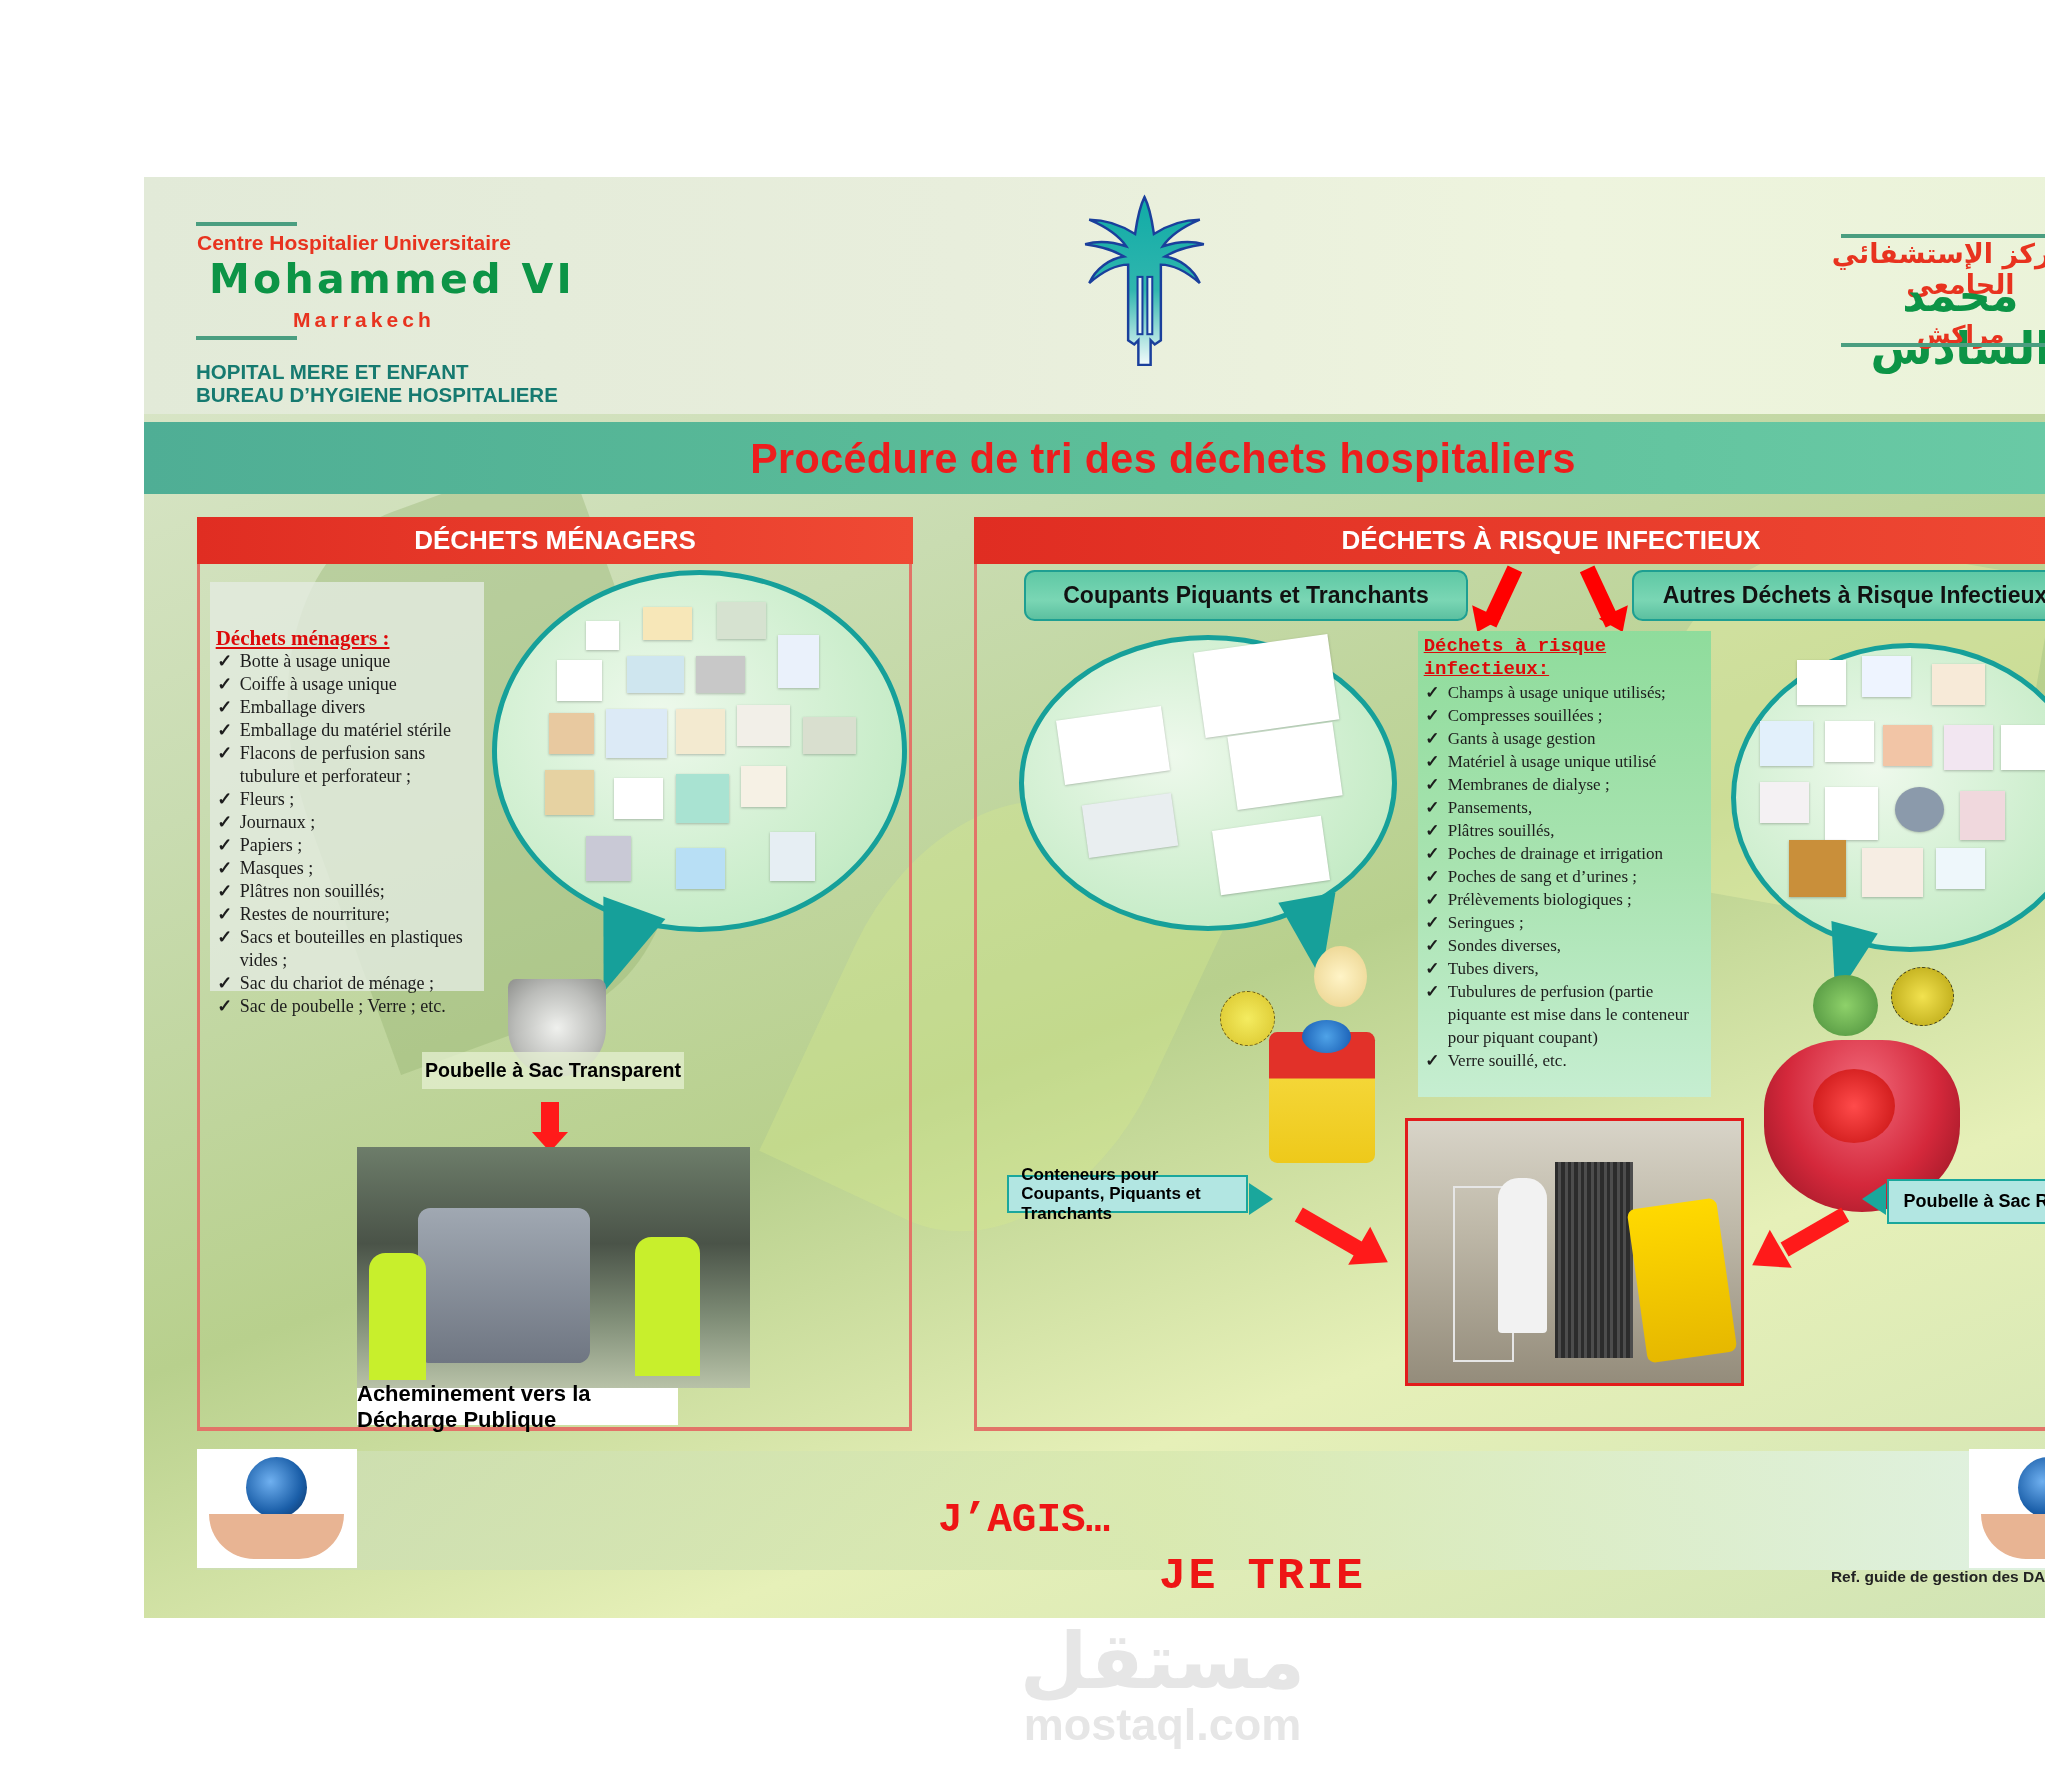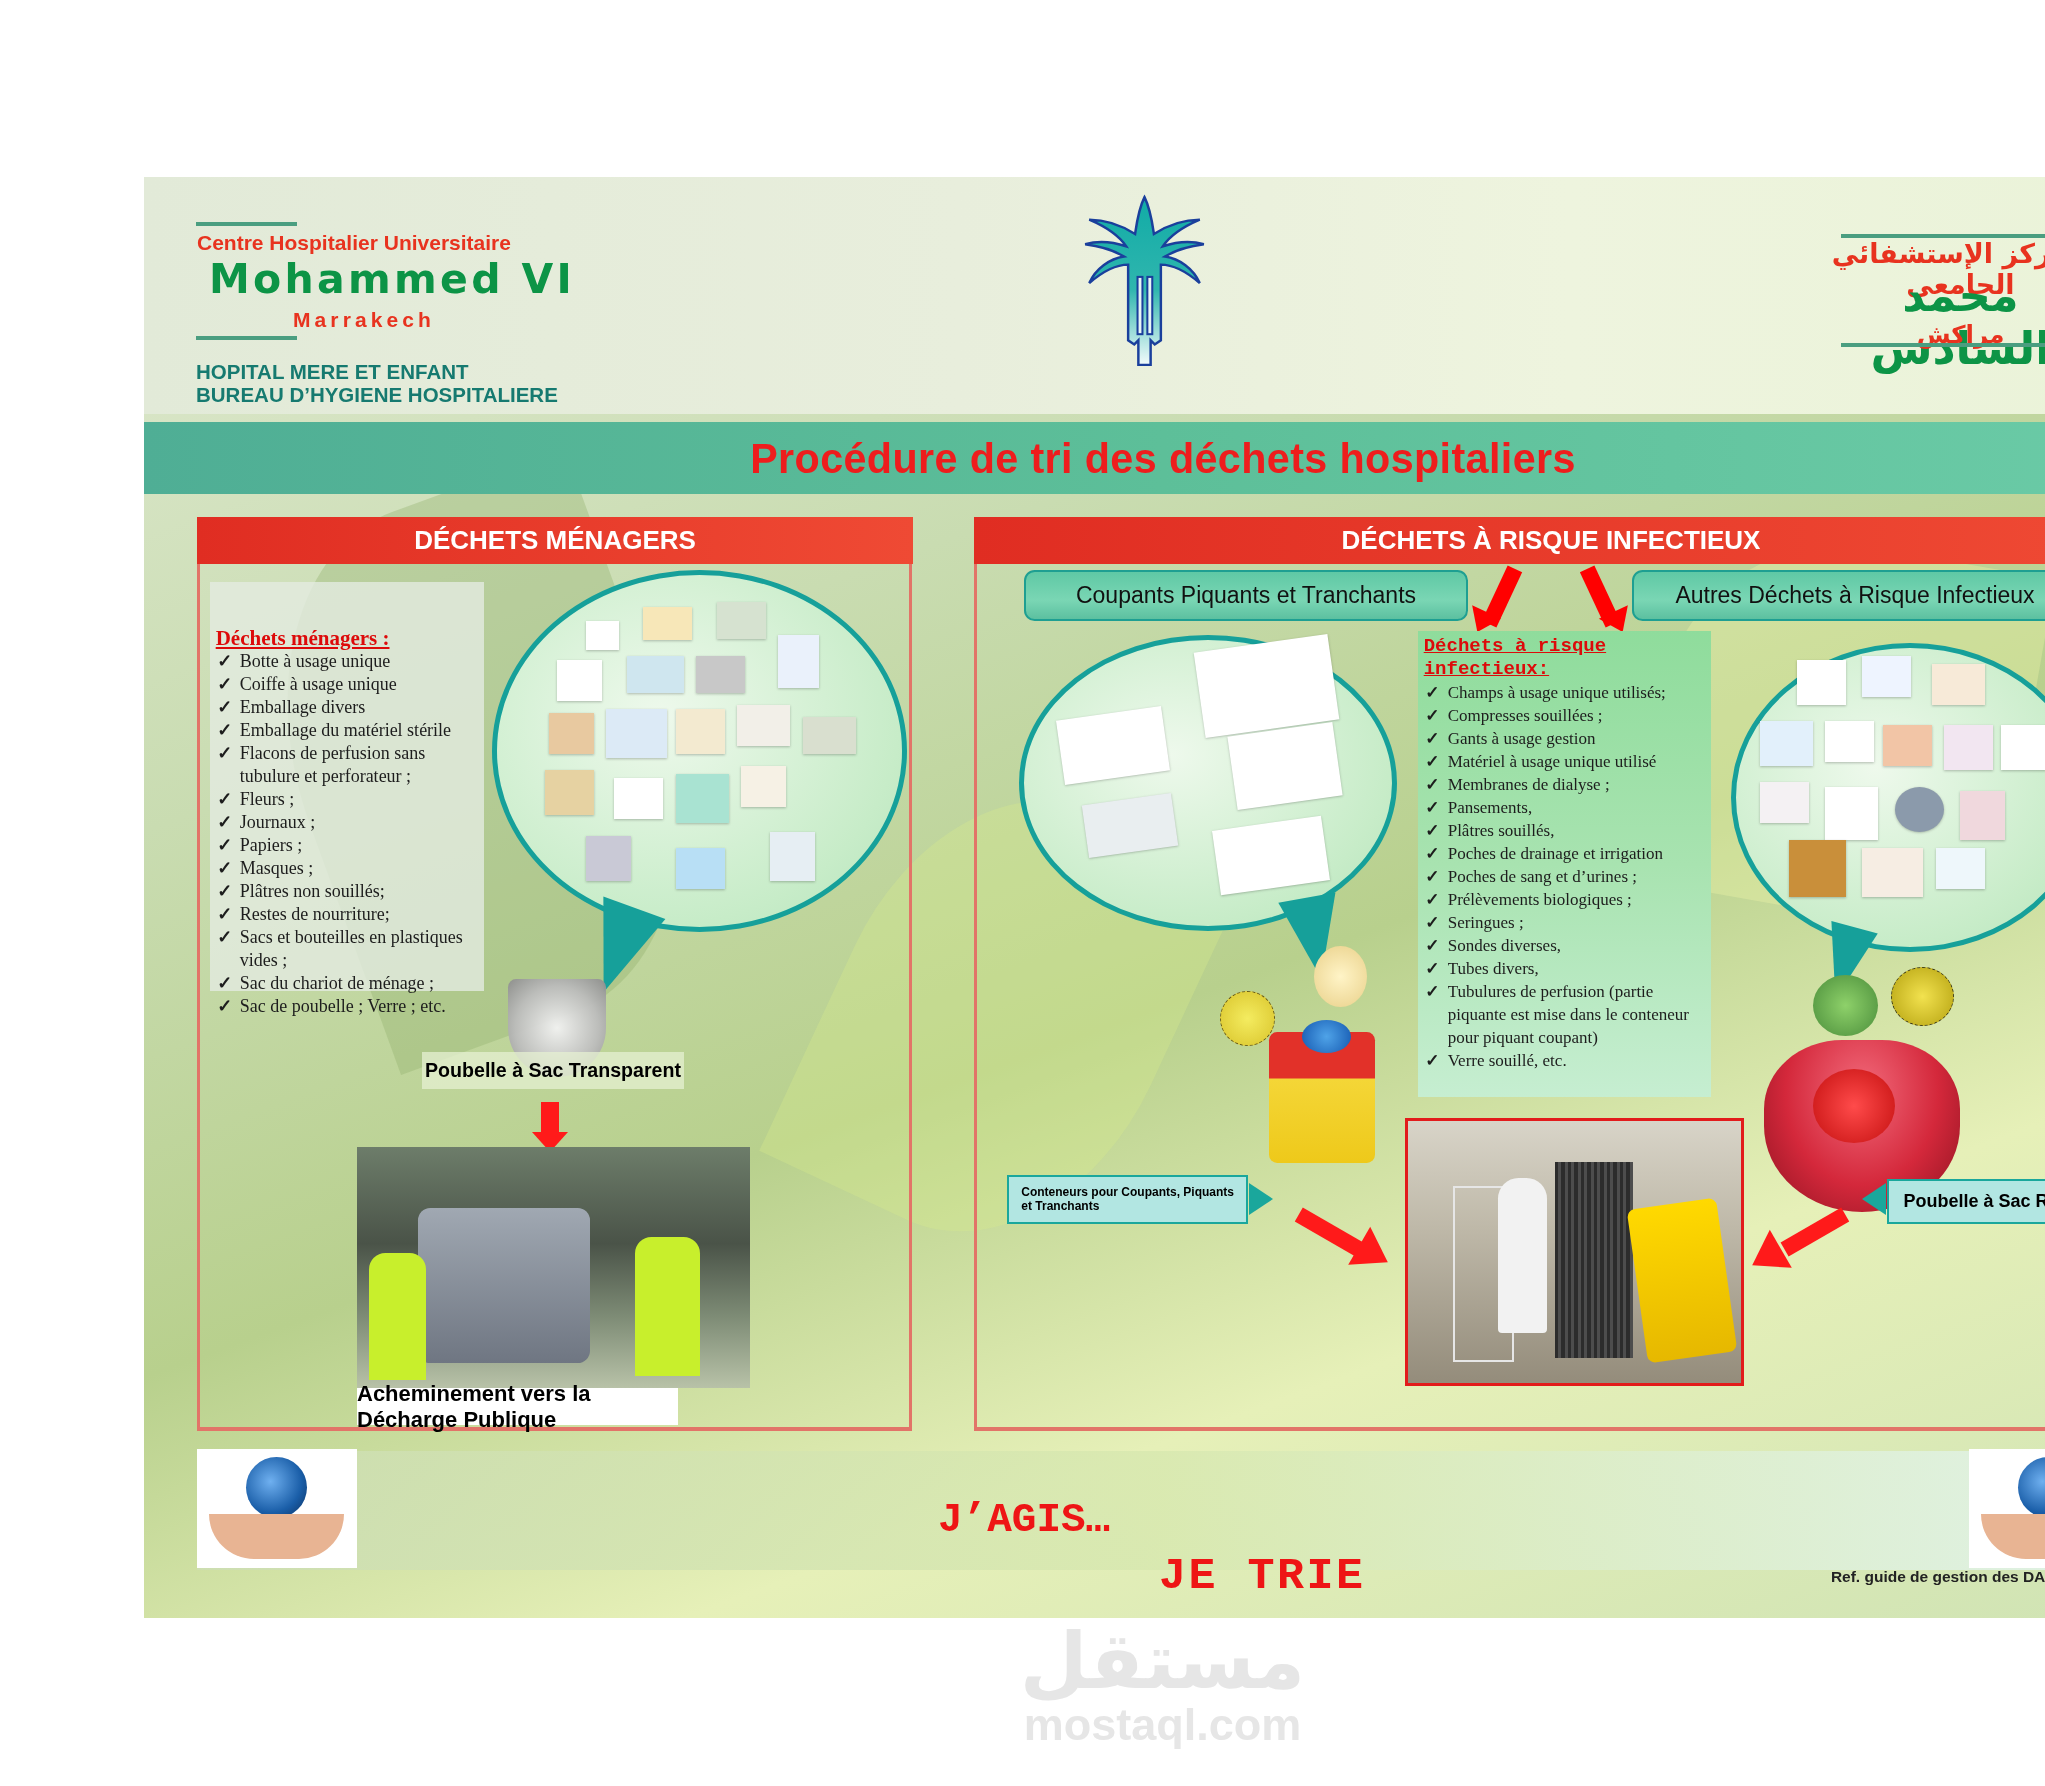--- a/index.html
+++ b/index.html
@@ -29,21 +29,21 @@
   .list-box { font-family:"Liberation Serif", serif; color:#1d1d1d; }
   .list-box .ttl { color:#dd0a0a; font-weight:bold; text-decoration:underline; }
   .list-box ul { list-style:none; padding:0; margin:0; }
   .list-box li { position:relative; padding-left:24px; }
   .list-box li::before { content:"\2713"; position:absolute; left:1.6px; top:0; font-weight:bold; }
 
   
   .bubble { border:5.7px solid #16a09a; border-radius:50%; background:radial-gradient(ellipse at 40% 40%,#eef9ec 0%,#c7ecc8 70%,#b5e3bc 100%); }
   .thumb { background:#fff; box-shadow:0 0.8px 2.5px rgba(0,0,0,.25); }
 
-  .pill-teal { background:linear-gradient(180deg,#5fc8a5,#7ad6b4 60%,#5cc0a0); border:2.5px solid #1e9f92; border-radius:10.6px; color:#111; font-weight:normal; display:flex; align-items:center; justify-content:center; font-size:23px;text-align:right; }
+  .pill-teal { background:linear-gradient(180deg,#5fc8a5,#7ad6b4 60%,#5cc0a0); border:2.5px solid #1e9f92; border-radius:10.6px; color:#111; font-weight:bold; display:flex; align-items:center; justify-content:center; font-size:23px;text-align:right; }
 
   .label-box { background:#b2e6e2; border:2.5px solid #1aa79c; color:#000; font-weight:bold; display:flex; align-items:center; justify-content:center; text-align:center; line-height:1.15; }
 
   .cond { font-family:"Liberation Sans Narrow","Liberation Sans",sans-serif; }
 
   #slogan1, #slogan2 { color:#ee1515; font-weight:bold; font-family:Liberation Mono, monospace;margin-top:44px; }
 </style>
 </head>
 <body>
 
@@ -165,21 +165,21 @@
   <div class="abs thumb" style="left:941px;top:622px;width:90px;height:53px;background:#e9eef0;transform:rotate(-8deg);"></div>
   <div class="abs thumb" style="left:1055px;top:466px;width:135px;height:86px;transform:rotate(-8deg);"></div>
   <div class="abs thumb" style="left:1088px;top:552px;width:106px;height:74px;transform:rotate(-8deg);"></div>
 
   <div class="abs" style="left:1076px;top:814px;width:53px;height:53px;border-radius:50%;background:radial-gradient(circle,#f4ec60,#d9c42b);border:1.6px dashed #6b5c16;"></div>
   <div class="abs" style="left:1170px;top:769px;width:53px;height:61px;border-radius:50%;background:radial-gradient(circle,#fff4c7,#e9d089);"></div>
 
   <div class="abs" style="left:1125px;top:855px;width:106px;height:131px;background:linear-gradient(180deg,#e23129 0%,#e23129 35%,#f4d637 36%,#eec91a 100%);border-radius:8.2px;"></div>
   <div class="abs" style="left:1158px;top:843px;width:49px;height:33px;border-radius:50%;background:radial-gradient(circle,#4fa3e8,#1458b0);"></div>
 
-  <div class="abs label-box cond" style="left:863px;top:998px;width:241px;height:49px;font-size:12px;justify-content:flex-start;padding-left:12.3px;box-sizing:border-box;text-align:left;">Conteneurs pour Coupants, Piquants et Tranchants</div>
+  <div class="abs label-box cond" style="left:863px;top:998px;width:241px;height:38px;font-size:17px;justify-content:flex-start;padding-left:12.3px;box-sizing:border-box;text-align:left;">Conteneurs pour Coupants, Piquants et Tranchants</div>
   <div class="abs" style="left:1105px;top:1006px;width:0;height:0;border-top:16.4px solid transparent;border-bottom:16.4px solid transparent;border-left:24.5px solid #1aa79c;"></div>
 
   <div class="abs list-box" style="left:1274px;top:454px;width:293px;height:466px;background:linear-gradient(180deg,#8fdc9c 0%,#a8e3b0 50%,#c6eed1 100%);padding:4.1px 5.7px;box-sizing:border-box;font-size:17px;line-height:23px;">
     <div class="ttl" style="font-size:19px;font-family:Liberation Mono, monospace;">Déchets à risque infectieux:</div>
     <ul>
       <li>Champs à usage unique utilisés;</li>
       <li>Compresses souillées ;</li>
       <li>Gants à usage gestion</li>
       <li>Matériel à usage unique utilisé</li>
       <li>Membranes de dialyse ;</li>

